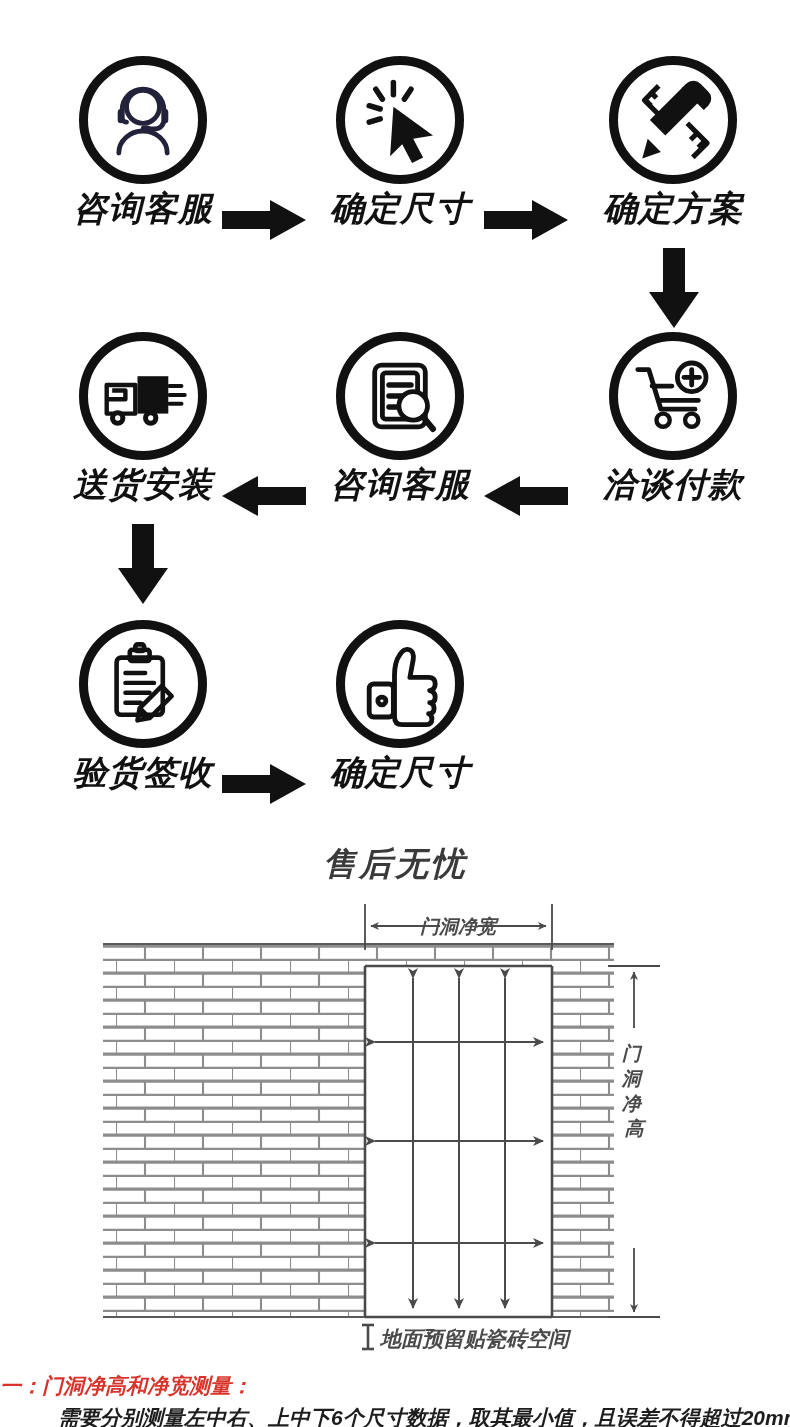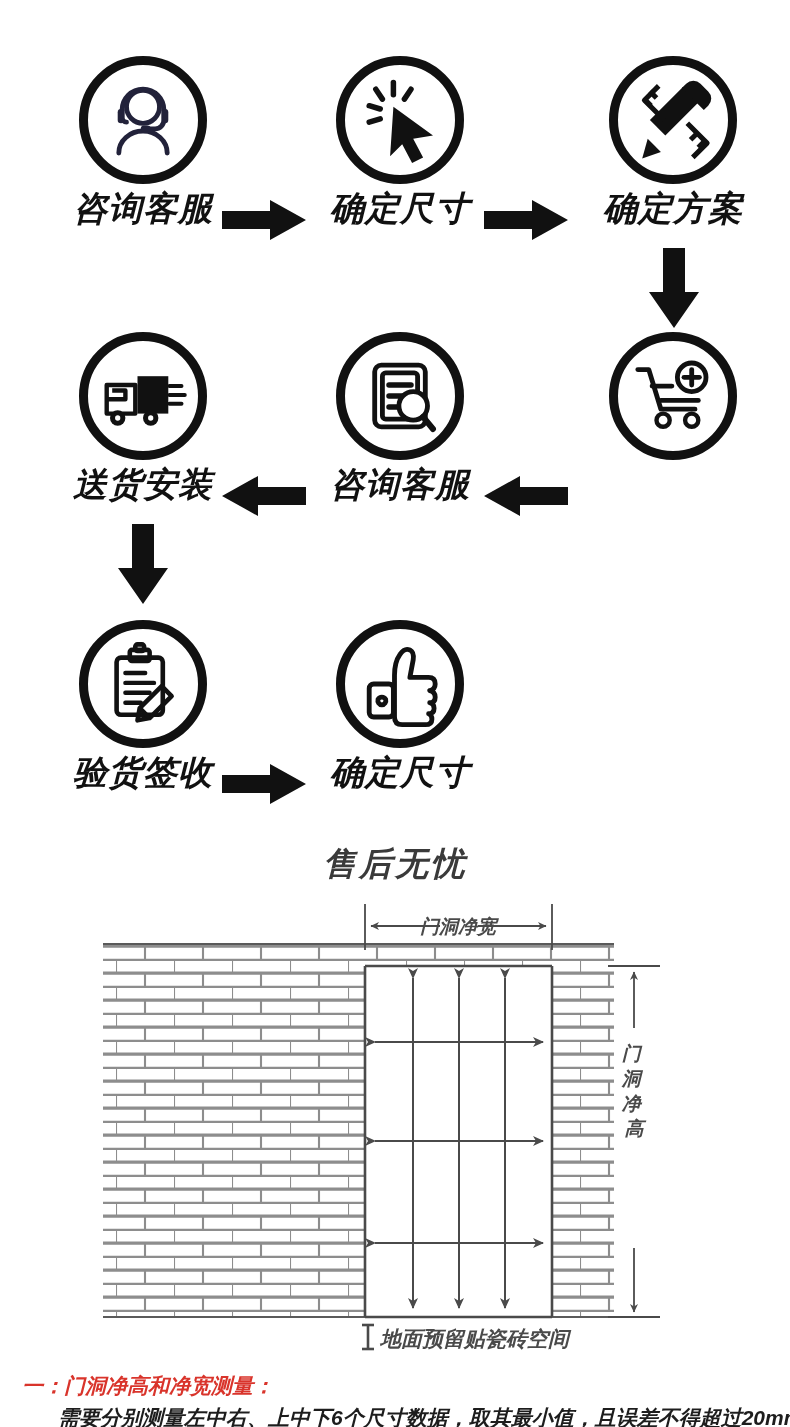--- a/index.html
+++ b/index.html
@@ -44,21 +44,21 @@
   .diagram-title{
     position:absolute;left:0;top:4px;width:790px;text-align:center;
     font-size:33px;font-weight:bold;color:#3a3a3a;letter-spacing:3px;
   }
   .diagram svg{position:absolute;left:0;top:0;}
 
   
   .bottom{position:absolute;left:0;top:1372px;width:790px;}
   .sec-head{
     font-size:21px;font-weight:bold;color:#d9342b;
-    padding-left:22px;letter-spacing:0px;line-height:1.35;
+    letter-spacing:0px;line-height:1.35;
     white-space:nowrap;
   }
   .sec-body{
     font-size:21px;color:#1d1d1d;font-weight:bold;
     padding-left:58px;line-height:1.35;margin-top:4px;
     white-space:nowrap;
   }
 </style>
 </head>
 <body>
@@ -203,20 +203,21 @@
           </g>
           <circle cx="41" cy="72" r="6" fill="none" stroke="#111111" stroke-width="4"></circle>
           <circle cx="67" cy="72" r="6" fill="none" stroke="#111111" stroke-width="4"></circle>
           <circle cx="67" cy="33" r="13" fill="none" stroke="#111111" stroke-width="4.4"></circle>
           <g stroke="#111111" stroke-width="4.4" stroke-linecap="round">
             <line x1="67" y1="26" x2="67" y2="40"></line>
             <line x1="60" y1="33" x2="74" y2="33"></line>
           </g>
         </svg>
       </div>
+      <div class="node-label">洽谈付款</div>
     </div>
 
     <div class="arrow" style="left:113px;top:520px;">
       <svg width="60" height="88" viewBox="0 0 60 88">
         <path d="M19 4 H41 V48 H55 L30 84 L5 48 H19 Z" fill="#111111"></path>
       </svg>
     </div>
 
     <div class="node" style="left:48px;top:620px;text-align:center;">
       <div class="circle">

